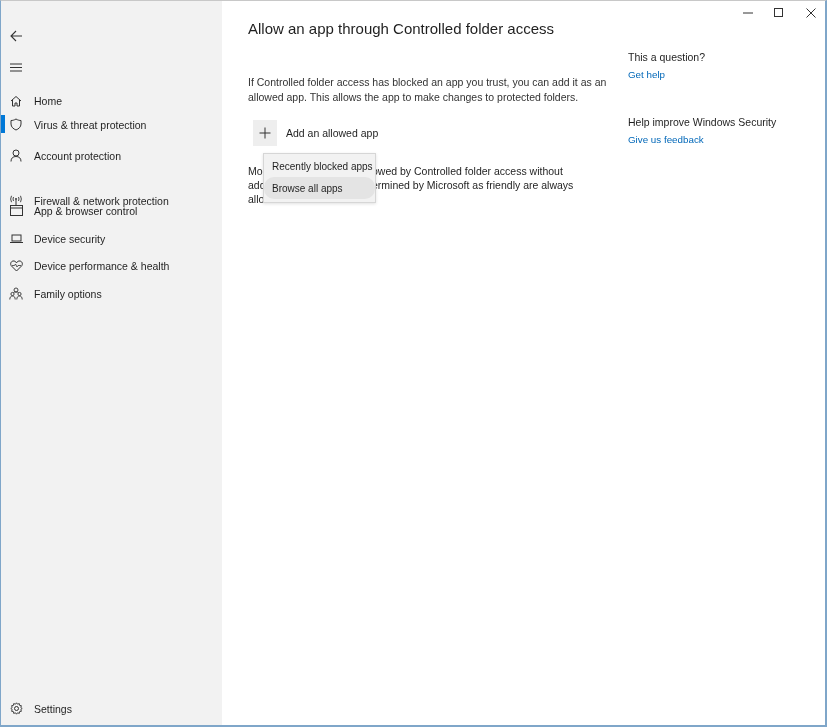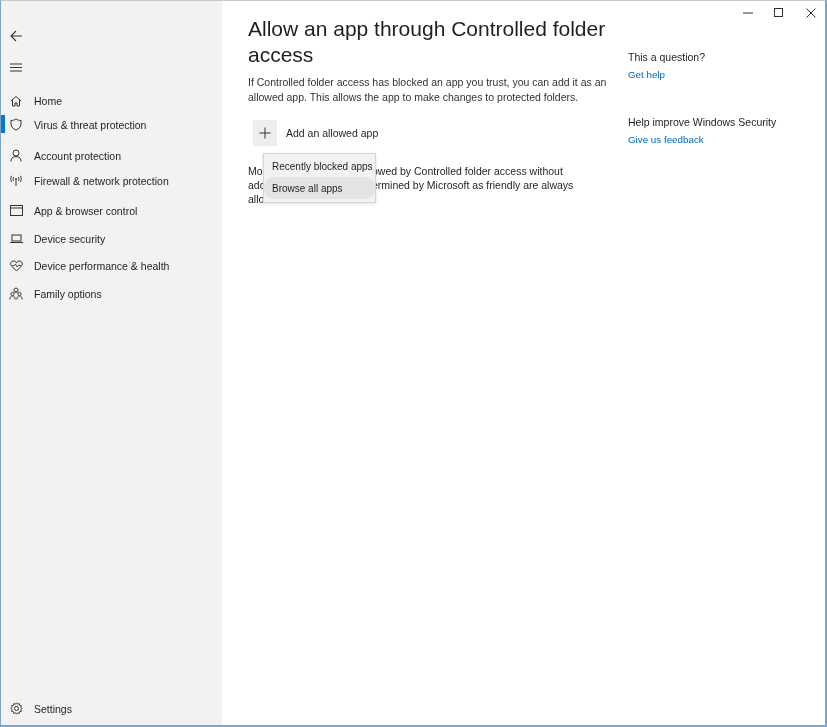--- a/index.html
+++ b/index.html
@@ -30,21 +30,21 @@
       position: absolute; left: 8px; width: 14px; height: 14px;
       display: flex; align-items: center; justify-content: center;
     }
     .nav-item .label {
       position: absolute; left: 33px; font-size: 10.5px; color: #1f1f1f; white-space: nowrap;
     }
     svg { display: block; }
     .main { position: absolute; left: 221px; top: 0; right: 0; bottom: 0; }
     .page-title {
       position: absolute; left: 26px; top: 15px; width: 360px;
-      font-size: 21px; line-height: 26px; color: #1f1f1f; font-weight: normal;
+      font-size: 15px; line-height: 26px; color: #1f1f1f; font-weight: normal;
     }
     .desc {
       position: absolute; left: 26px; top: 74px; width: 360px;
       font-size: 10.5px; line-height: 14.5px; color: #333;
     }
     .add-btn {
       position: absolute; left: 31px; top: 119px; height: 26px;
       display: flex; align-items: center; cursor: pointer;
     }
     .add-btn .plus-box {
@@ -133,21 +133,21 @@
     <div class="nav-item" style="top:141px;">
       <span class="icon">
         <svg width="12" height="13" viewBox="0 0 12 13">
             <circle cx="6" cy="4" r="3" fill="none" stroke="#333" stroke-width="1"></circle>
             <path d="M1 12.5 C1 9 3 7.5 6 7.5 C9 7.5 11 9 11 12.5" fill="none" stroke="#333" stroke-width="1"></path>
           </svg>
       </span>
       <span class="label">Account protection</span>
     </div>
 
-    <div class="nav-item" style="top:166px;">
+    <div class="nav-item" style="top:186px;">
       <span class="icon">
         <svg width="14" height="12" viewBox="0 0 14 12">
             <circle cx="7" cy="4" r="1" fill="#333"></circle>
             <line x1="7" y1="5" x2="7" y2="11" stroke="#333" stroke-width="1"></line>
             <path d="M4.5 2 Q3.5 4 4.5 6 M9.5 2 Q10.5 4 9.5 6 M2.5 0.8 Q0.8 4 2.5 7.2 M11.5 0.8 Q13.2 4 11.5 7.2" fill="none" stroke="#333" stroke-width="0.9"></path>
           </svg>
       </span>
       <span class="label">Firewall &amp; network protection</span>
     </div>
 

